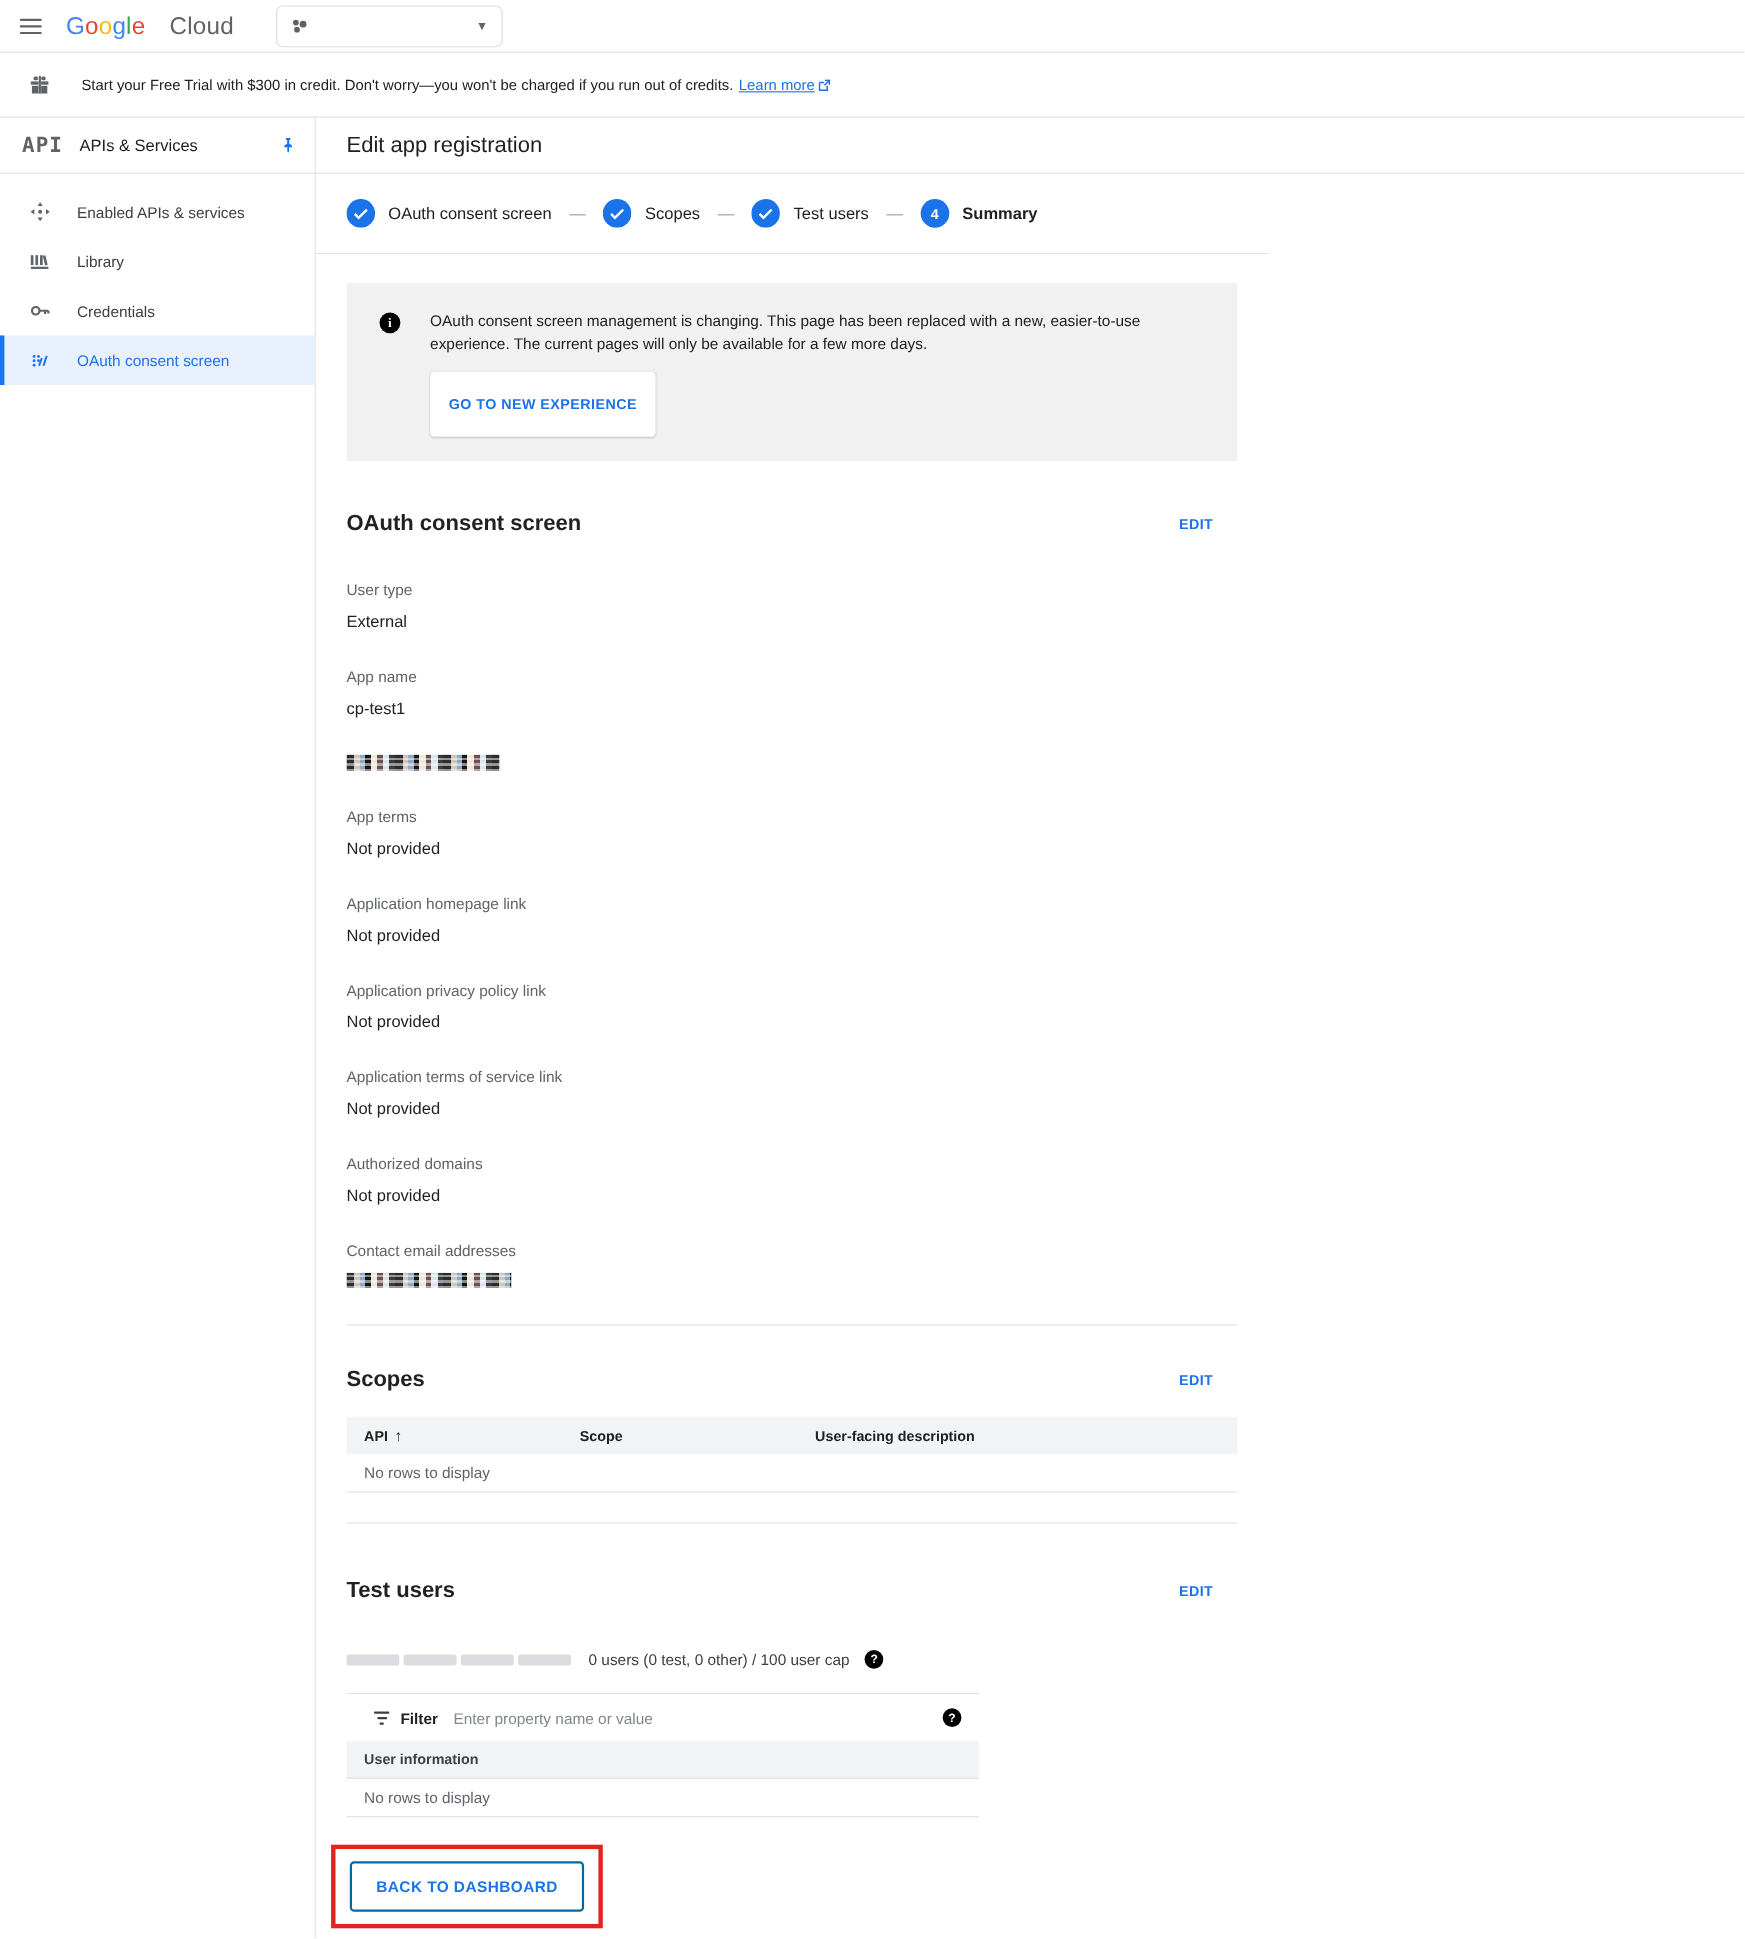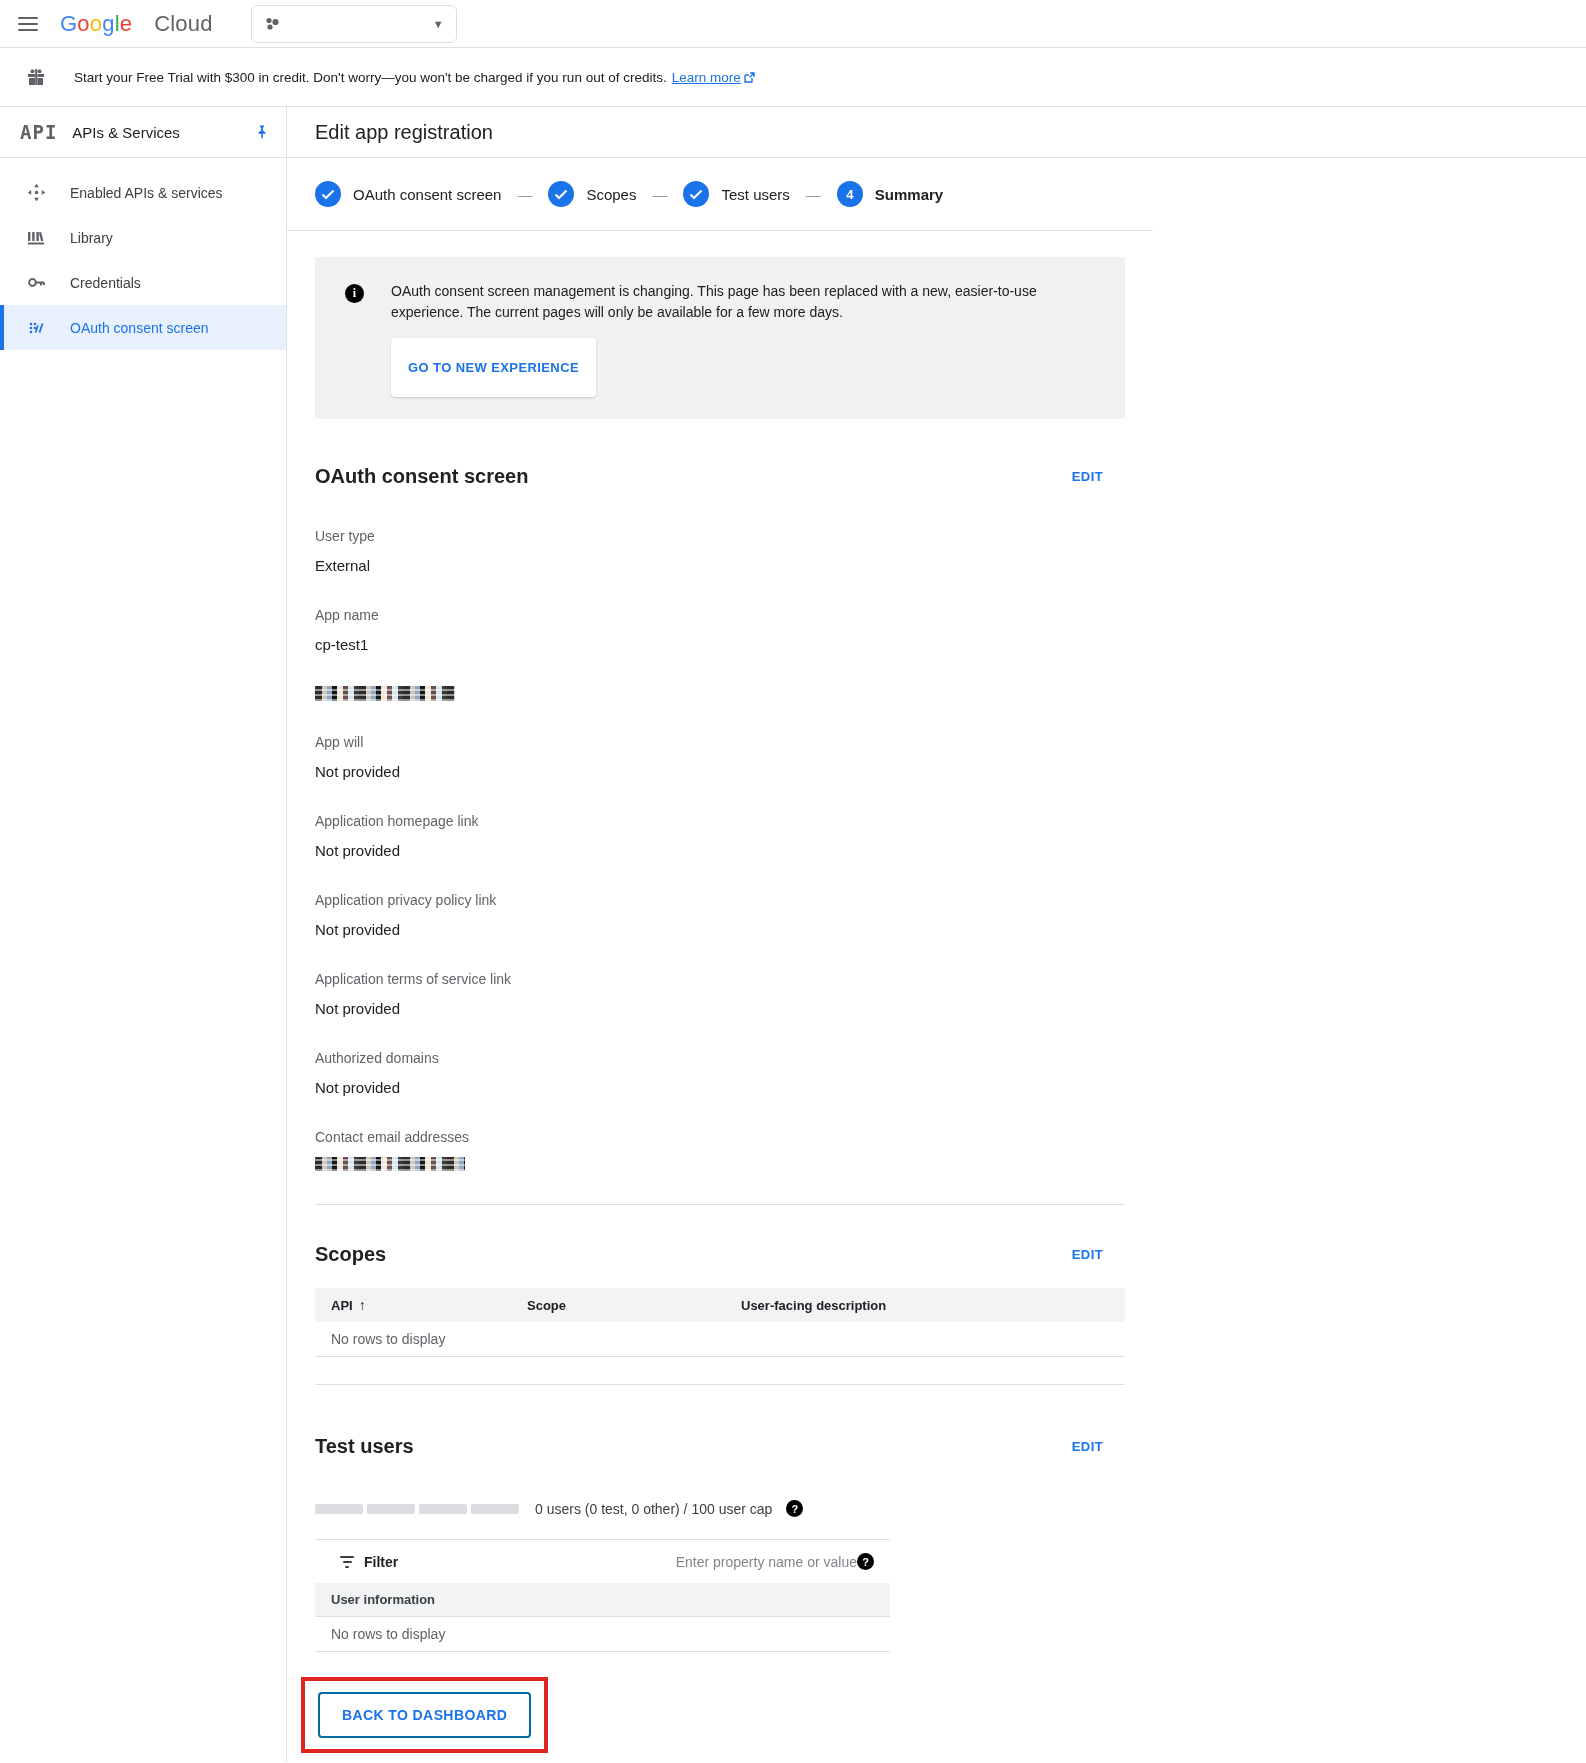--- a/index.html
+++ b/index.html
@@ -86,21 +86,21 @@
   .bar span { width:48px; height:10px; background:#dadce0; border-radius:2px; }
   .usage-text { margin-left:16px; font-size:14px; color:#3c4043; }
   .help-ico { width:17px; height:17px; border-radius:50%; background:#000; color:#fff; font-size:11px; font-weight:bold; display:flex; align-items:center; justify-content:center; cursor:pointer; flex:none; }
   .usage-row .help-ico { margin-left:14px; }
   .tu-hr { width:575px; border-top:1px solid #e0e0e0; margin-top:22px; }
   .filter-row { width:575px; height:43px; display:flex; align-items:center; padding-left:25px; }
   .filter-ico { display:flex; flex-direction:column; gap:3px; align-items:center; margin-right:10px; }
   .filter-ico span { display:block; height:2px; background:#3c4043; border-radius:1px; }
   .filter-ico .f1{width:14px} .filter-ico .f2{width:9px} .filter-ico .f3{width:4px}
   .filter-label { font-weight:bold; font-size:14px; margin-right:14px; }
-  .filter-input { flex:1; border:none; outline:none; font-size:14px; font-family:inherit; color:#4c1d95; background:transparent;text-align:right; }
+  .filter-input { flex:1; border:none; outline:none; font-size:14px; font-family:inherit; color:#4c1d95; background:transparent; }
   .filter-input::placeholder { color:#80868b; }
   .filter-row .help-ico { margin-right:16px; }
   .user-table { width:575px; }
   .user-th { background:#f1f3f4; height:34px; display:flex; align-items:center; padding-left:16px; font-size:13px; font-weight:bold; color:#3c4043; border-bottom:1px solid #e0e0e0; }
   
   .back-wrap { margin-top:25px; margin-left:-14px; display:inline-block; border:4px solid #e02420; padding:11px 13px; }
   .back-btn { background:#fff; border:2px solid #0369a1; border-radius:4px; padding:13px 22px; color:#1a73e8; font-weight:bold; font-size:14px; letter-spacing:.4px; cursor:pointer; font-family:inherit; }
   svg { display:block; }
 </style>
 </head>
@@ -266,21 +266,21 @@
           <div class="f-value">External</div>
         </div>
         <div class="field">
           <div class="f-label">App name</div>
           <div class="f-value">cp-test1</div>
         </div>
         <div class="field">
           <div class="redacted"></div>
         </div>
         <div class="field">
-          <div class="f-label">App will</div>
+          <div class="f-label">App terms</div>
           <div class="f-value">Not provided</div>
         </div>
         <div class="field">
           <div class="f-label">Application homepage link</div>
           <div class="f-value">Not provided</div>
         </div>
         <div class="field">
           <div class="f-label">Application privacy policy link</div>
           <div class="f-value">Not provided</div>
         </div>

